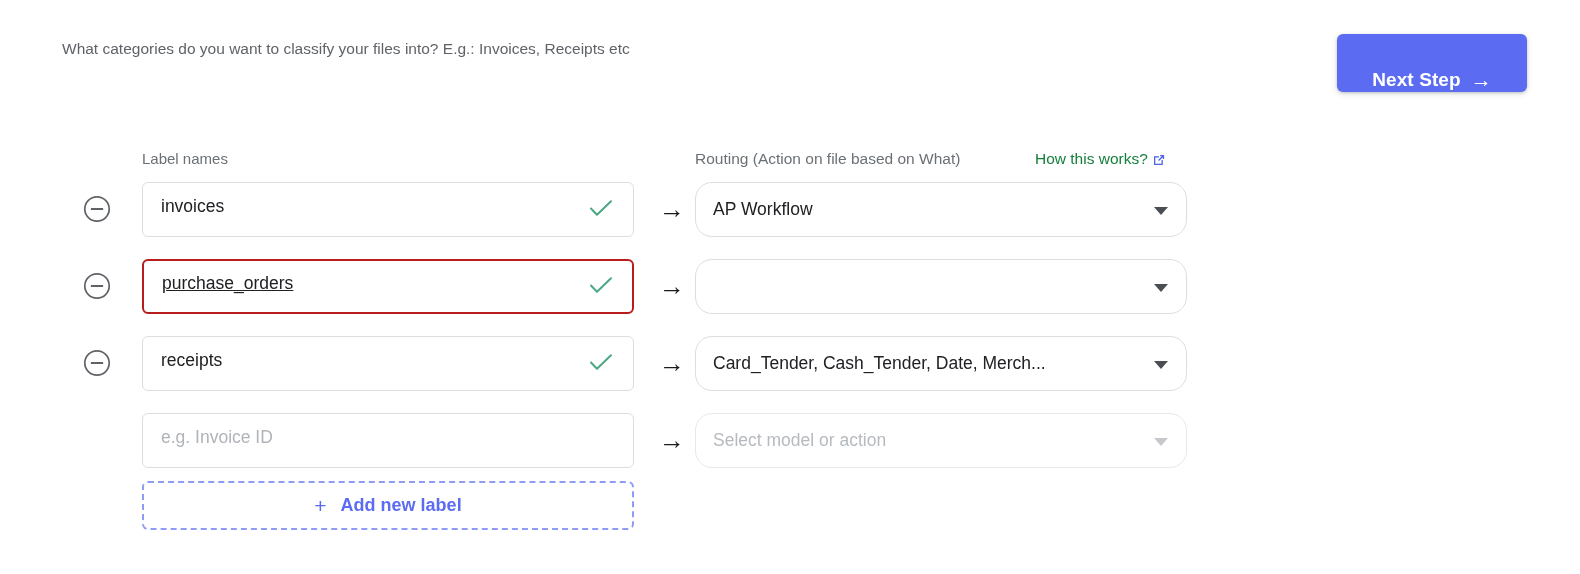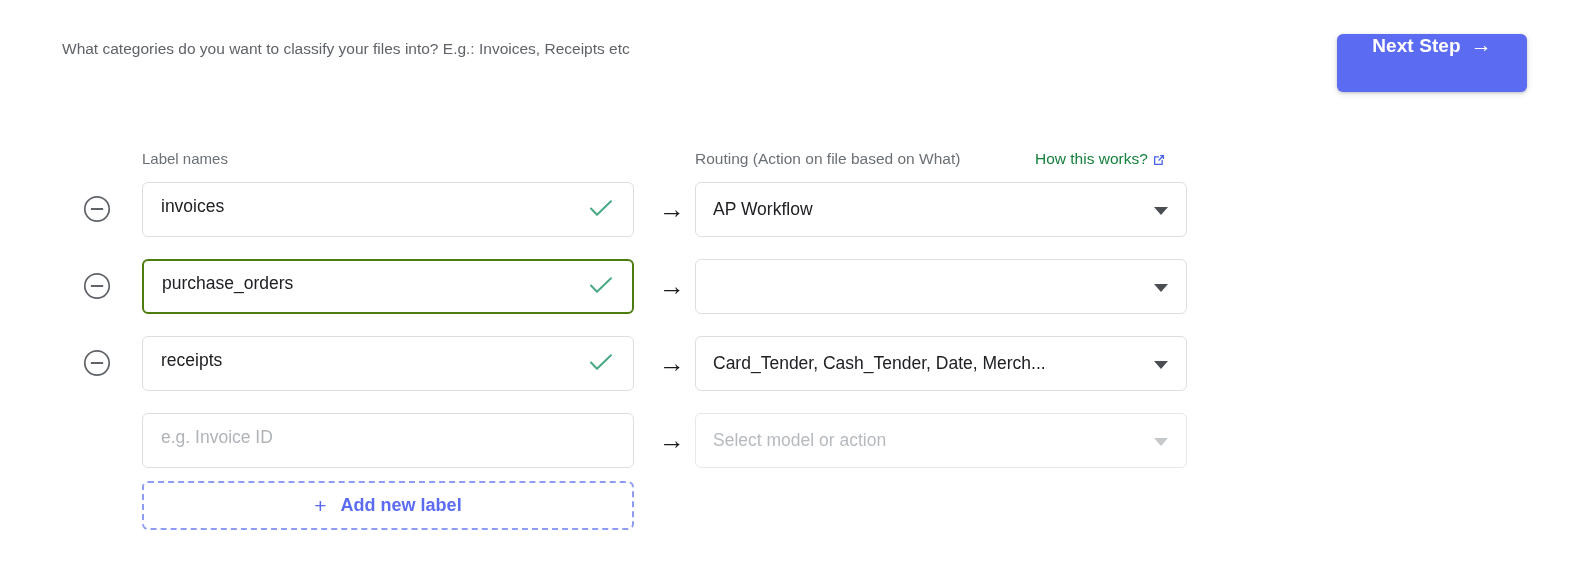--- a/index.html
+++ b/index.html
@@ -50,21 +50,21 @@
     background: #5b6cf3;
     border: none;
     border-radius: 6px;
     color: #ffffff;
     font-family: "Liberation Sans", sans-serif;
     font-size: 19px;
     font-weight: 700;
     letter-spacing: 0.1px;
     cursor: pointer;
     display: flex;
-    align-items: flex-start;
+    align-items: flex-end;
     justify-content: center;
     gap: 10px;
     box-shadow: 0 1px 3px rgba(60,64,67,0.26), 0 2px 7px rgba(60,64,67,0.12);
   }
   .next-step-button .arrow-glyph {
     font-size: 21px;
     font-weight: 400;
     line-height: 1;
     position: relative;
     top: -1px;
@@ -140,21 +140,22 @@
     border: 1px solid #dcdee1;
     border-radius: 6px;
     background: #ffffff;
     font-family: "Liberation Sans", sans-serif;
     font-size: 17.5px;
     color: #202124;
     padding: 0 48px 6px 18px;
     outline: none;
   }
   .label-input.focused {
-    border: 2px solid #4d7c0f;
+    border: 2px solid #b91c1c;
+    text-decoration: underline;
   }
   .label-input::placeholder { color: #b0b4b8; }
 
   .check-icon {
     position: absolute;
     left: 588px;
     top: 20px;
     line-height: 0;
     pointer-events: none;
   }
@@ -171,21 +172,21 @@
     user-select: none;
   }
 
   .routing-select {
     position: absolute;
     left: 695px;
     top: 4px;
     width: 492px;
     height: 55px;
     border: 1px solid #dcdee1;
-    border-radius: 6px;
+    border-radius: 17px;
     background: #ffffff;
     font-size: 17.5px;
     color: #202124;
     padding: 0 46px 0 17px;
     display: flex;
     align-items: center;
     cursor: pointer;
     white-space: nowrap;
     overflow: hidden;
   }

